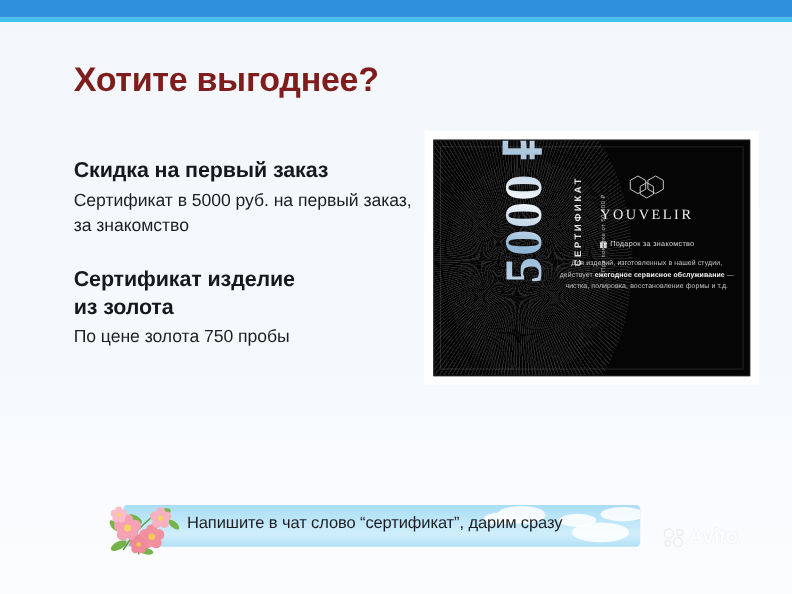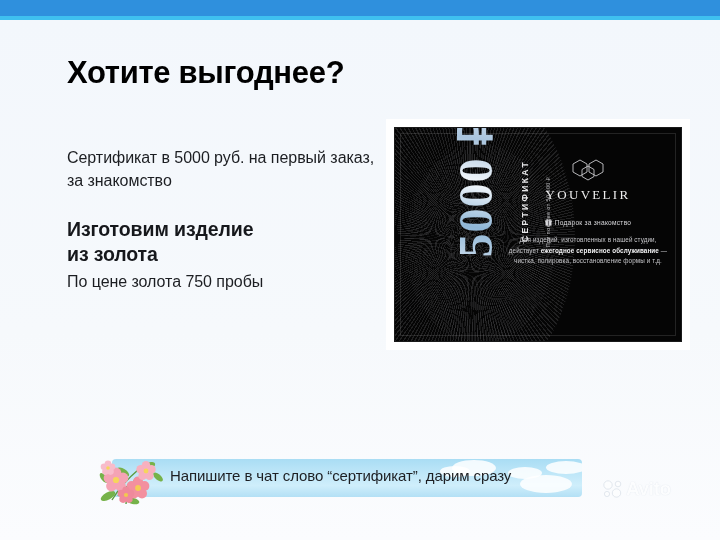--- a/index.html
+++ b/index.html
@@ -37,21 +37,21 @@
     width: 720px; height: 520px;
     background: linear-gradient(180deg, #f3f7fc 0%, #f6f9fc 60%, #fbfcfe 100%);
   }
 
   
   #page-title {
     position: absolute;
     left: 67px; top: 55px;
     font-size: 31px;
     font-weight: bold;
-    color: #000000;
+    color: #7f1d1d;
     letter-spacing: -0.3px;
     white-space: nowrap;
   }
 
   
   #left-column {
     position: absolute;
     left: 67px; top: 143px;
     width: 310px;
   }
@@ -262,25 +262,26 @@
 
 <div id="top-blue-bar"></div>
 <div id="top-cyan-strip"></div>
 <div id="page-bg"></div>
 
 <div id="page-title">Хотите выгоднее?</div>
 
 <div id="left-column">
 
   <div>
+    <div class="block-heading">Скидка на первый заказ</div>
     <div class="block-body">Сертификат в 5000 руб. на первый заказ, за знакомство</div>
   </div>
 
   <div id="offer-block-2">
-    <div class="block-heading">Изготовим изделие</div>
+    <div class="block-heading">Сертификат изделие</div>
     <div class="block-heading">из золота</div>
     <div class="block-body">По цене золота 750 пробы</div>
   </div>
 
 </div>
 
 <div id="certificate-frame">
   <div id="certificate-card">
 
     <div id="guilloche"></div>

